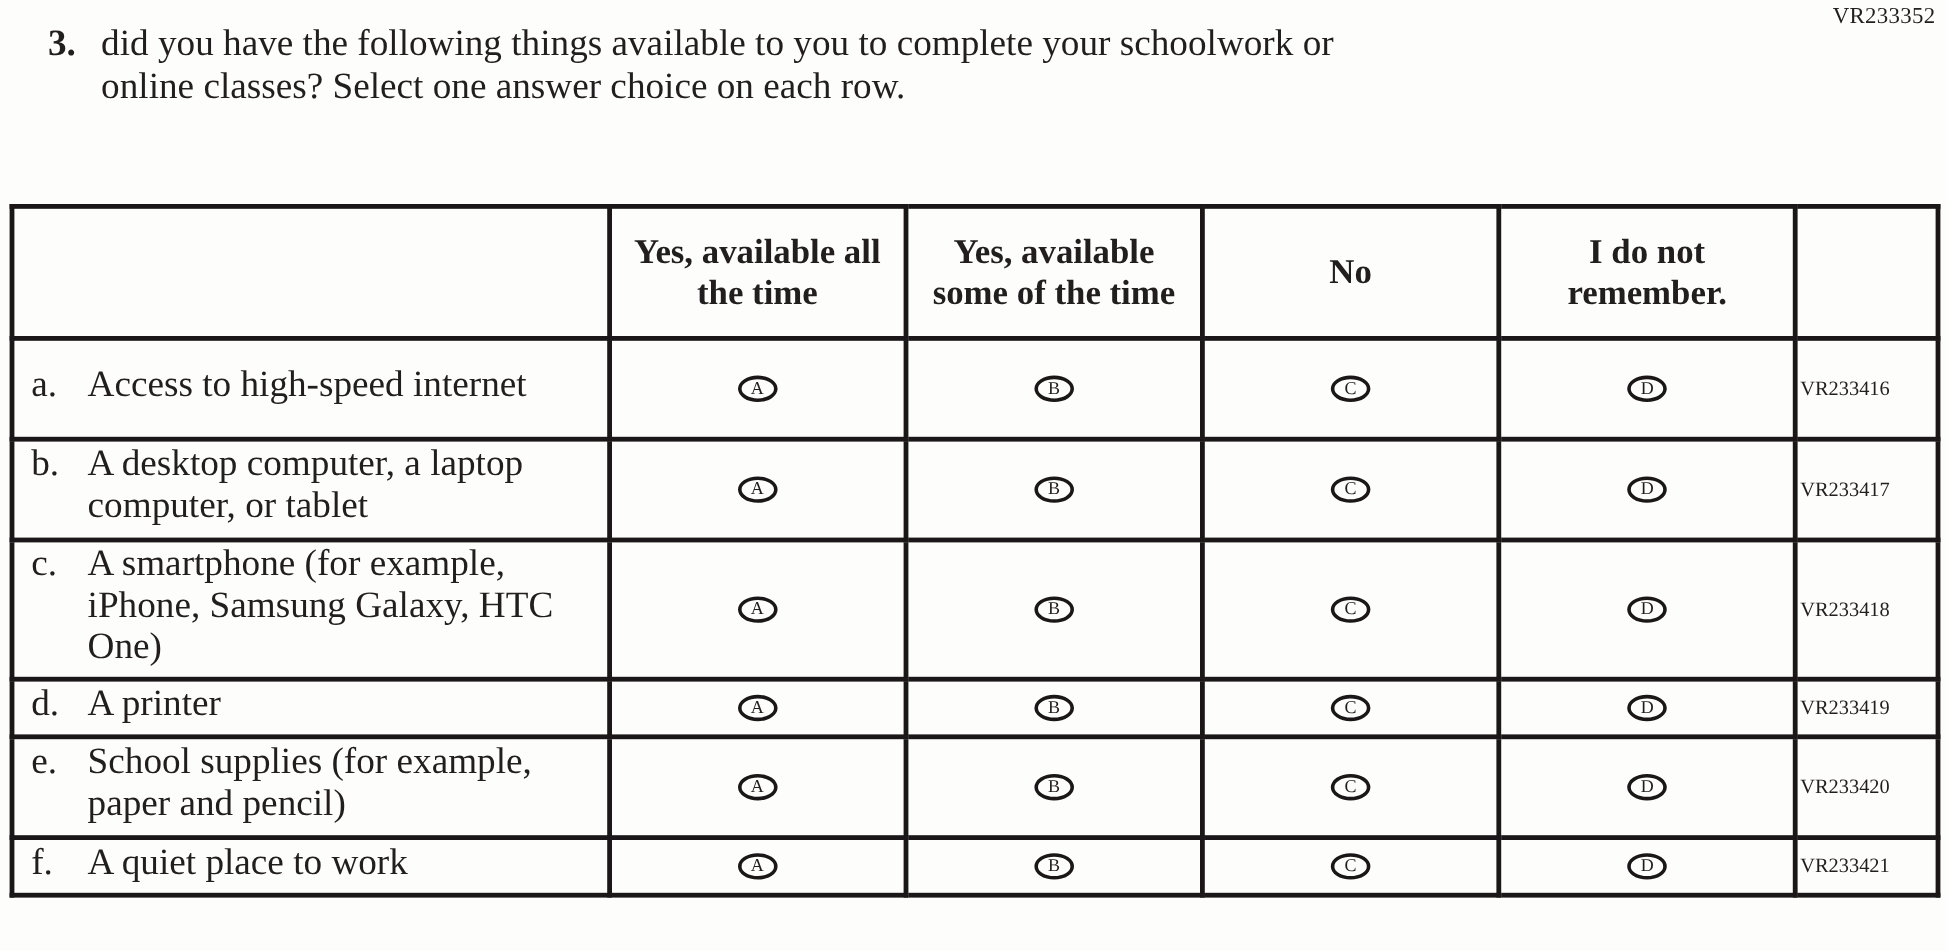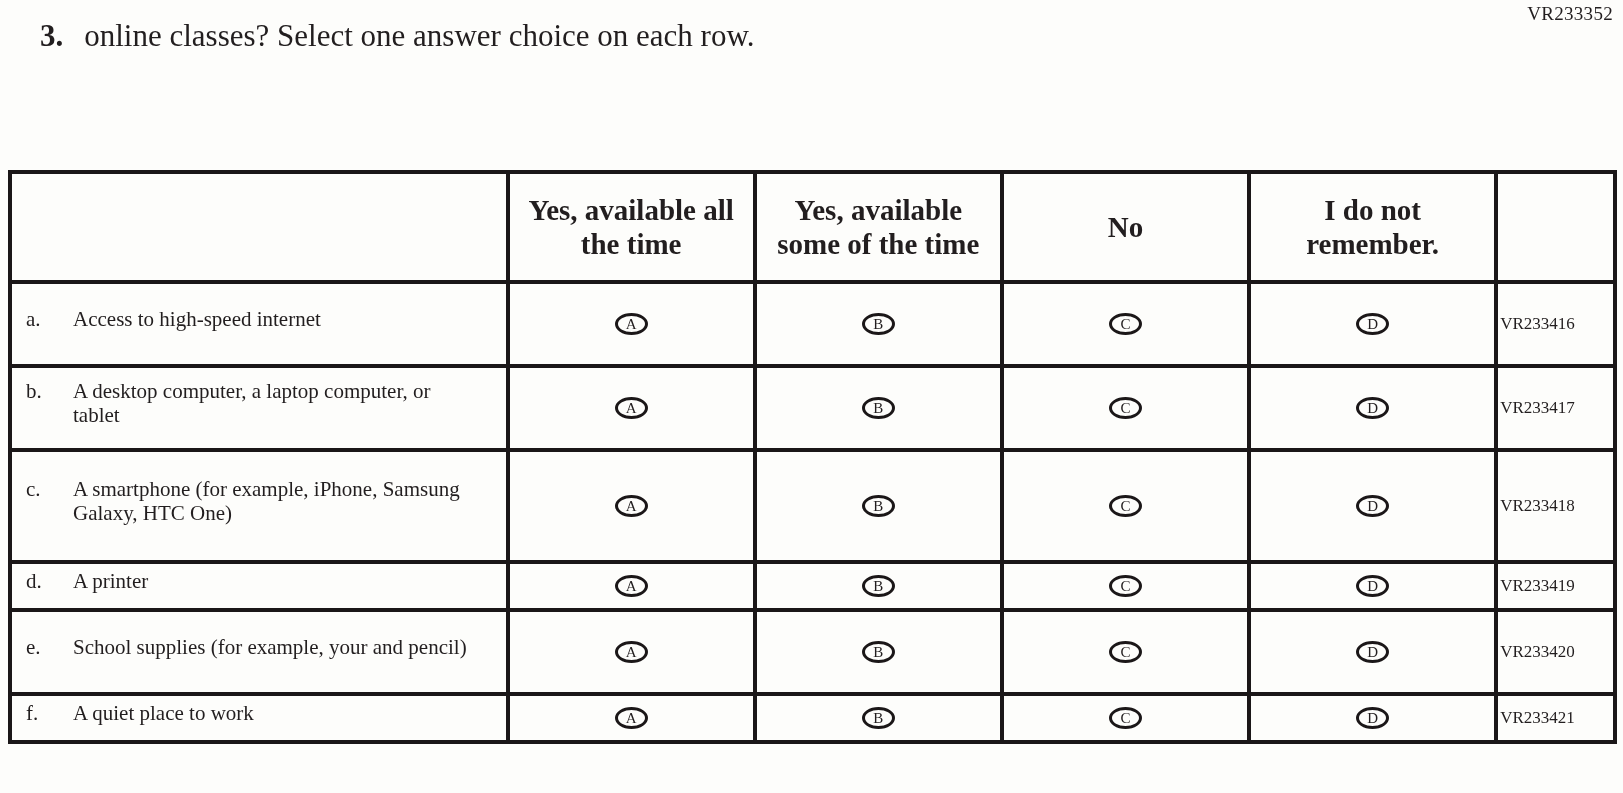--- a/index.html
+++ b/index.html
@@ -53,21 +53,21 @@
     height: 110px;
     border-bottom: 12px double #1b1718;
     font-size: 29px;
     font-weight: bold;
     line-height: 1.18;
     text-align: center;
     vertical-align: middle;
     padding: 0 18px;
   }
   td.item-cell {
-    font-size: 21px;
+    font-size: 31px;
     line-height: 1.12;
     vertical-align: middle;
     padding: 0 6px 8px 14px;
   }
   .item-letter {
     display: inline-block;
     width: 47px;
     vertical-align: top;
   }
   .item-label {
@@ -106,20 +106,21 @@
 </head>
 <body>
 
 <div class="page">
 
   <div class="corner-code">VR233352</div>
 
   <div class="question">
     <span class="qnum">3.</span>
     <div class="qtext">
+      <div>did you have the following things available to you to complete your schoolwork or</div>
       <div><span>online classes? Select</span> <b>one</b> <span>answer choice on each row.</span></div>
     </div>
   </div>
 
   <table class="matrix">
     <colgroup>
       <col style="width:31%">
       <col style="width:15.4%">
       <col style="width:15.4%">
       <col style="width:15.4%">
@@ -172,21 +173,21 @@
         <span class="item-letter">d.</span><span class="item-label">A printer</span>
       </td>
       <td class="opt-cell"><span class="bubble">A</span></td>
       <td class="opt-cell"><span class="bubble">B</span></td>
       <td class="opt-cell"><span class="bubble">C</span></td>
       <td class="opt-cell"><span class="bubble">D</span></td>
       <td class="code-cell">VR233419</td>
     </tr>
         <tr class="lines-2">
       <td class="item-cell">
-        <span class="item-letter">e.</span><span class="item-label">School supplies (for example, your and pencil)</span>
+        <span class="item-letter">e.</span><span class="item-label">School supplies (for example, paper and pencil)</span>
       </td>
       <td class="opt-cell"><span class="bubble">A</span></td>
       <td class="opt-cell"><span class="bubble">B</span></td>
       <td class="opt-cell"><span class="bubble">C</span></td>
       <td class="opt-cell"><span class="bubble">D</span></td>
       <td class="code-cell">VR233420</td>
     </tr>
         <tr class="lines-1">
       <td class="item-cell">
         <span class="item-letter">f.</span><span class="item-label">A quiet place to work</span>

